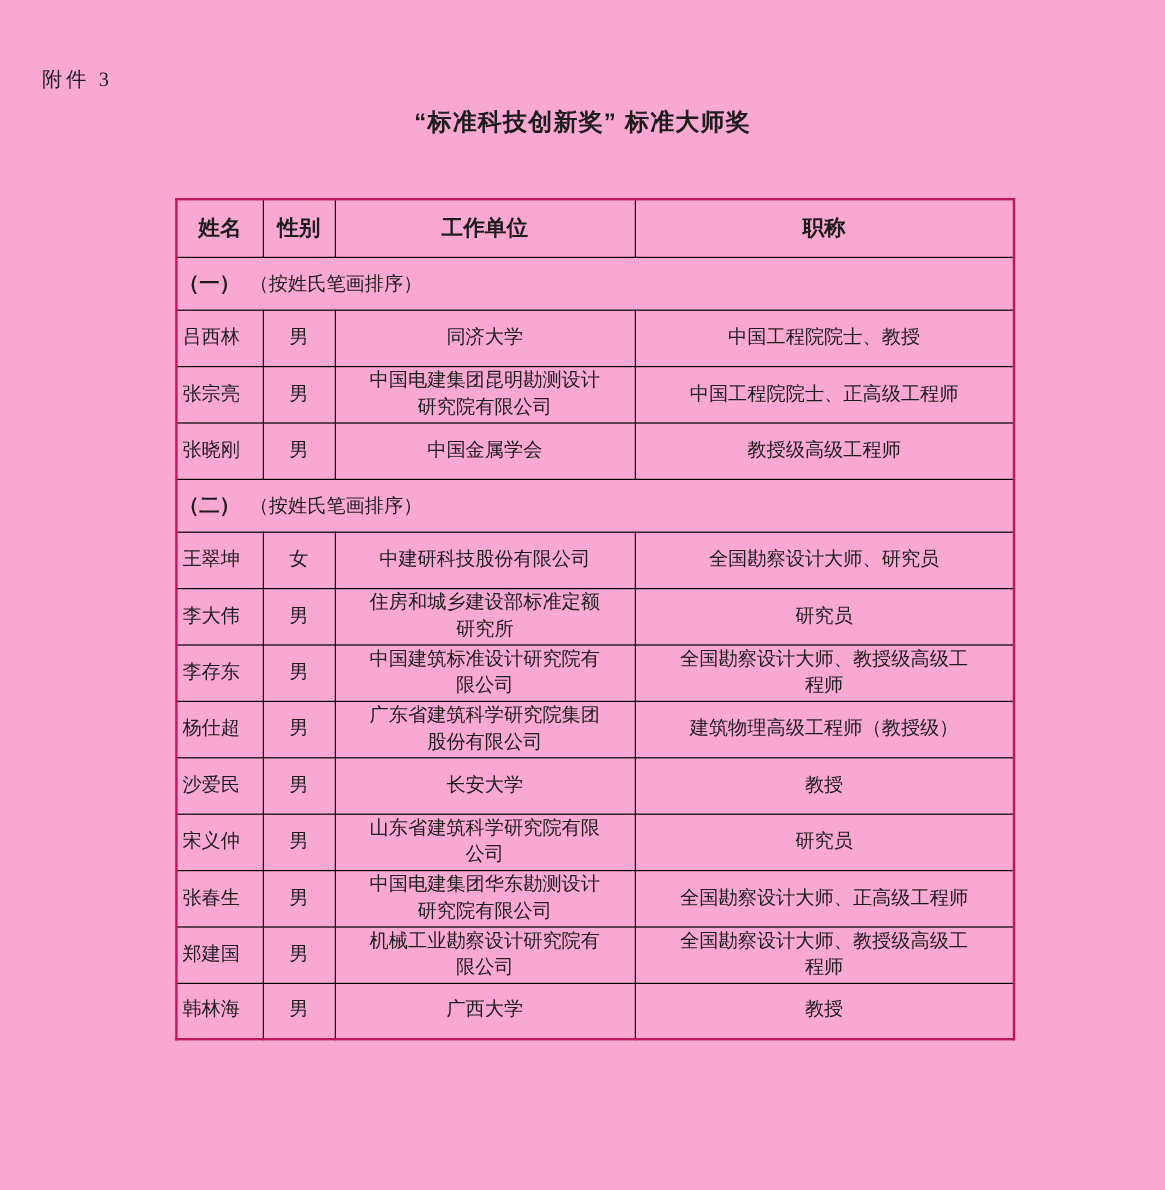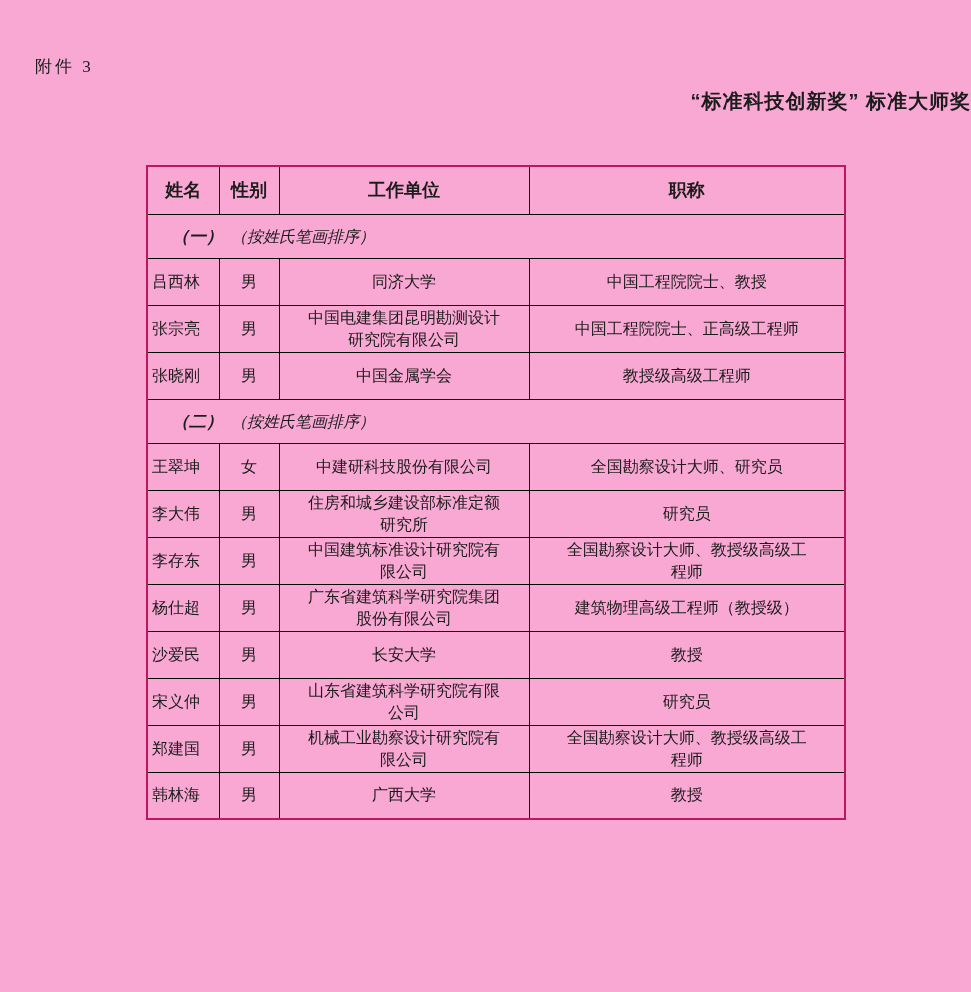--- a/index.html
+++ b/index.html
@@ -26,21 +26,21 @@
     top: 55px;
     font-size: 17px;
     letter-spacing: 3px;
   }
   .doc-title {
     position: absolute;
     left: 0;
     right: 0;
     top: 88px;
     margin: 0;
-    text-align: right;
+    text-align: center;
     font-family: "Liberation Sans", "DejaVu Sans", sans-serif;
     font-size: 20px;
     font-weight: bold;
     letter-spacing: 1px;
   }
   table.award {
     position: absolute;
     left: 146px;
     top: 165px;
     width: 698px;
@@ -57,23 +57,22 @@
   table.award th {
     height: 48px;
     font-size: 18px;
     font-weight: bold;
     text-align: center;
     padding: 0;
   }
   td.section-cell {
     height: 44px;
     text-align: left;
-    padding: 0 0 0 24px;
+    padding: 0 0 0 1px;
     font-size: 16px;
-    font-style: italic;
   }
   .section-label {
     font-weight: bold;
     font-size: 17px;
   }
   .section-note {
     font-size: 16px;
     margin-left: 8px;
   }
   tr.person-row td {
@@ -176,20 +175,27 @@
           <td class="center">教授</td>
         </tr>
         <tr class="person-row">
           <td class="name">宋义仲</td>
           <td class="center">男</td>
           <td class="center">山东省建筑科学研究院有限
 公司</td>
           <td class="center">研究员</td>
         </tr>
         <tr class="person-row">
+          <td class="name">张春生</td>
+          <td class="center">男</td>
+          <td class="center">中国电建集团华东勘测设计
+研究院有限公司</td>
+          <td class="center">全国勘察设计大师、正高级工程师</td>
+        </tr>
+        <tr class="person-row">
           <td class="name">郑建国</td>
           <td class="center">男</td>
           <td class="center">机械工业勘察设计研究院有
 限公司</td>
           <td class="center">全国勘察设计大师、教授级高级工
 程师</td>
         </tr>
         <tr class="person-row">
           <td class="name">韩林海</td>
           <td class="center">男</td>

